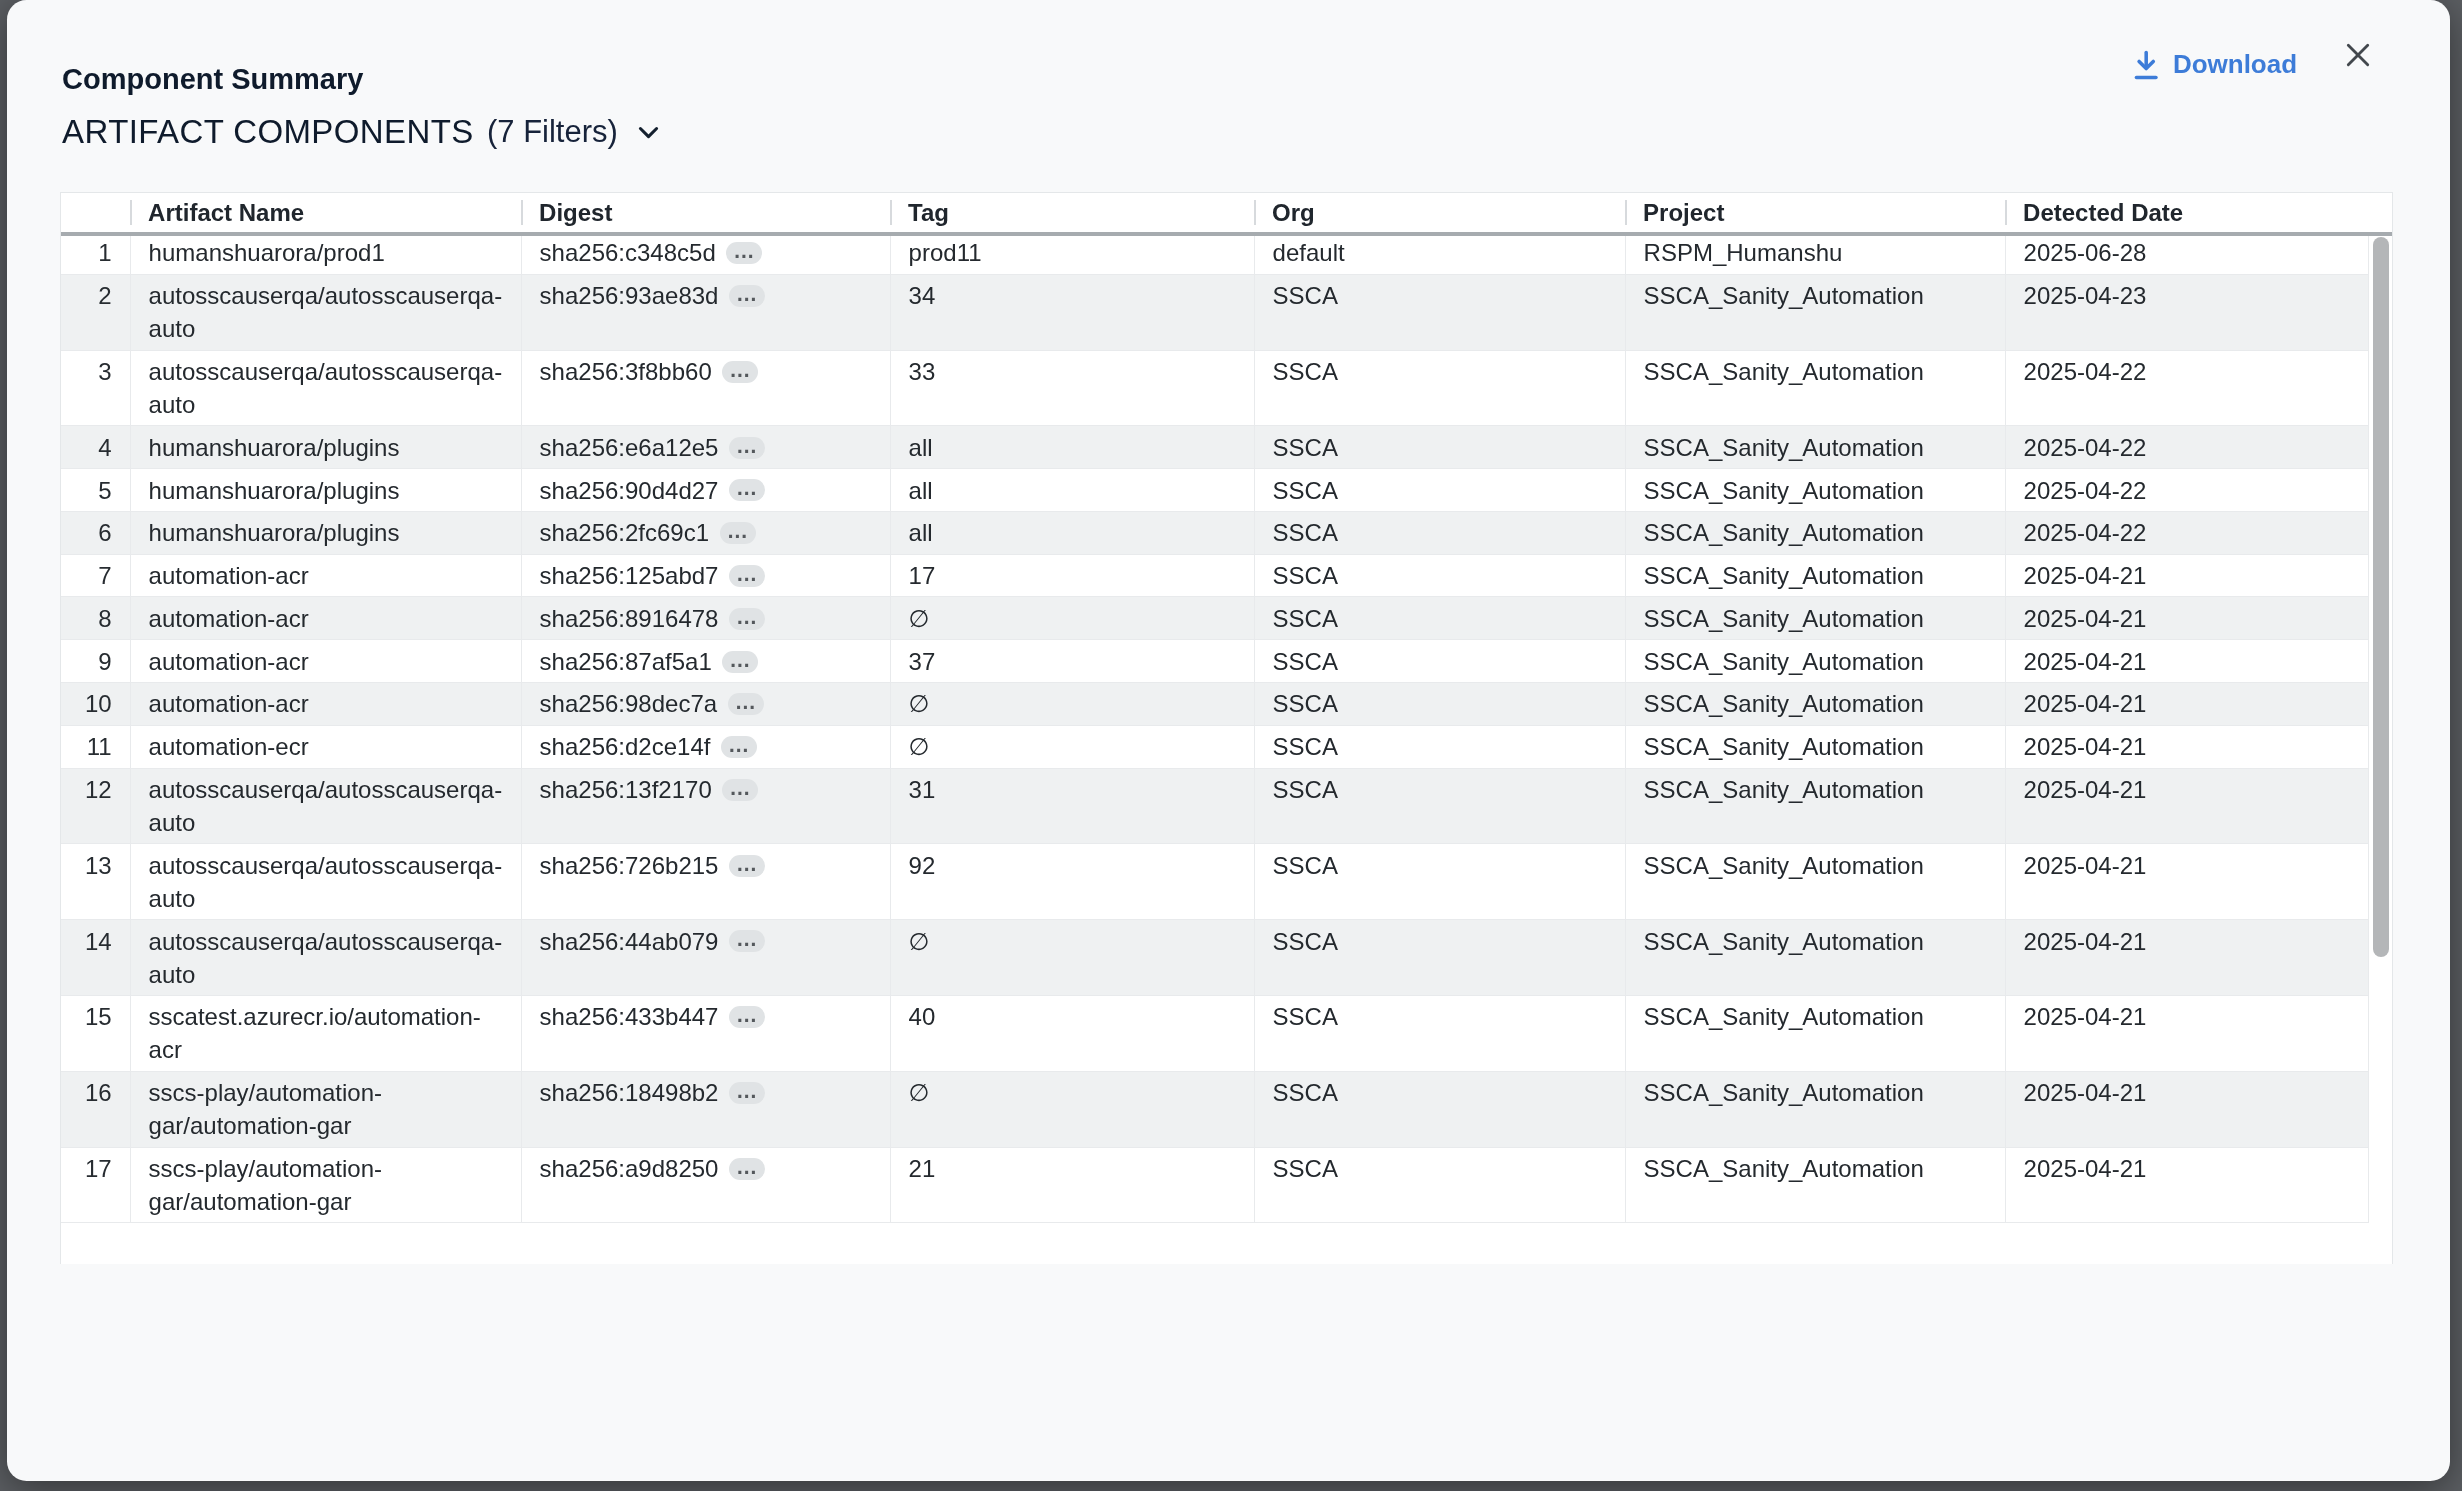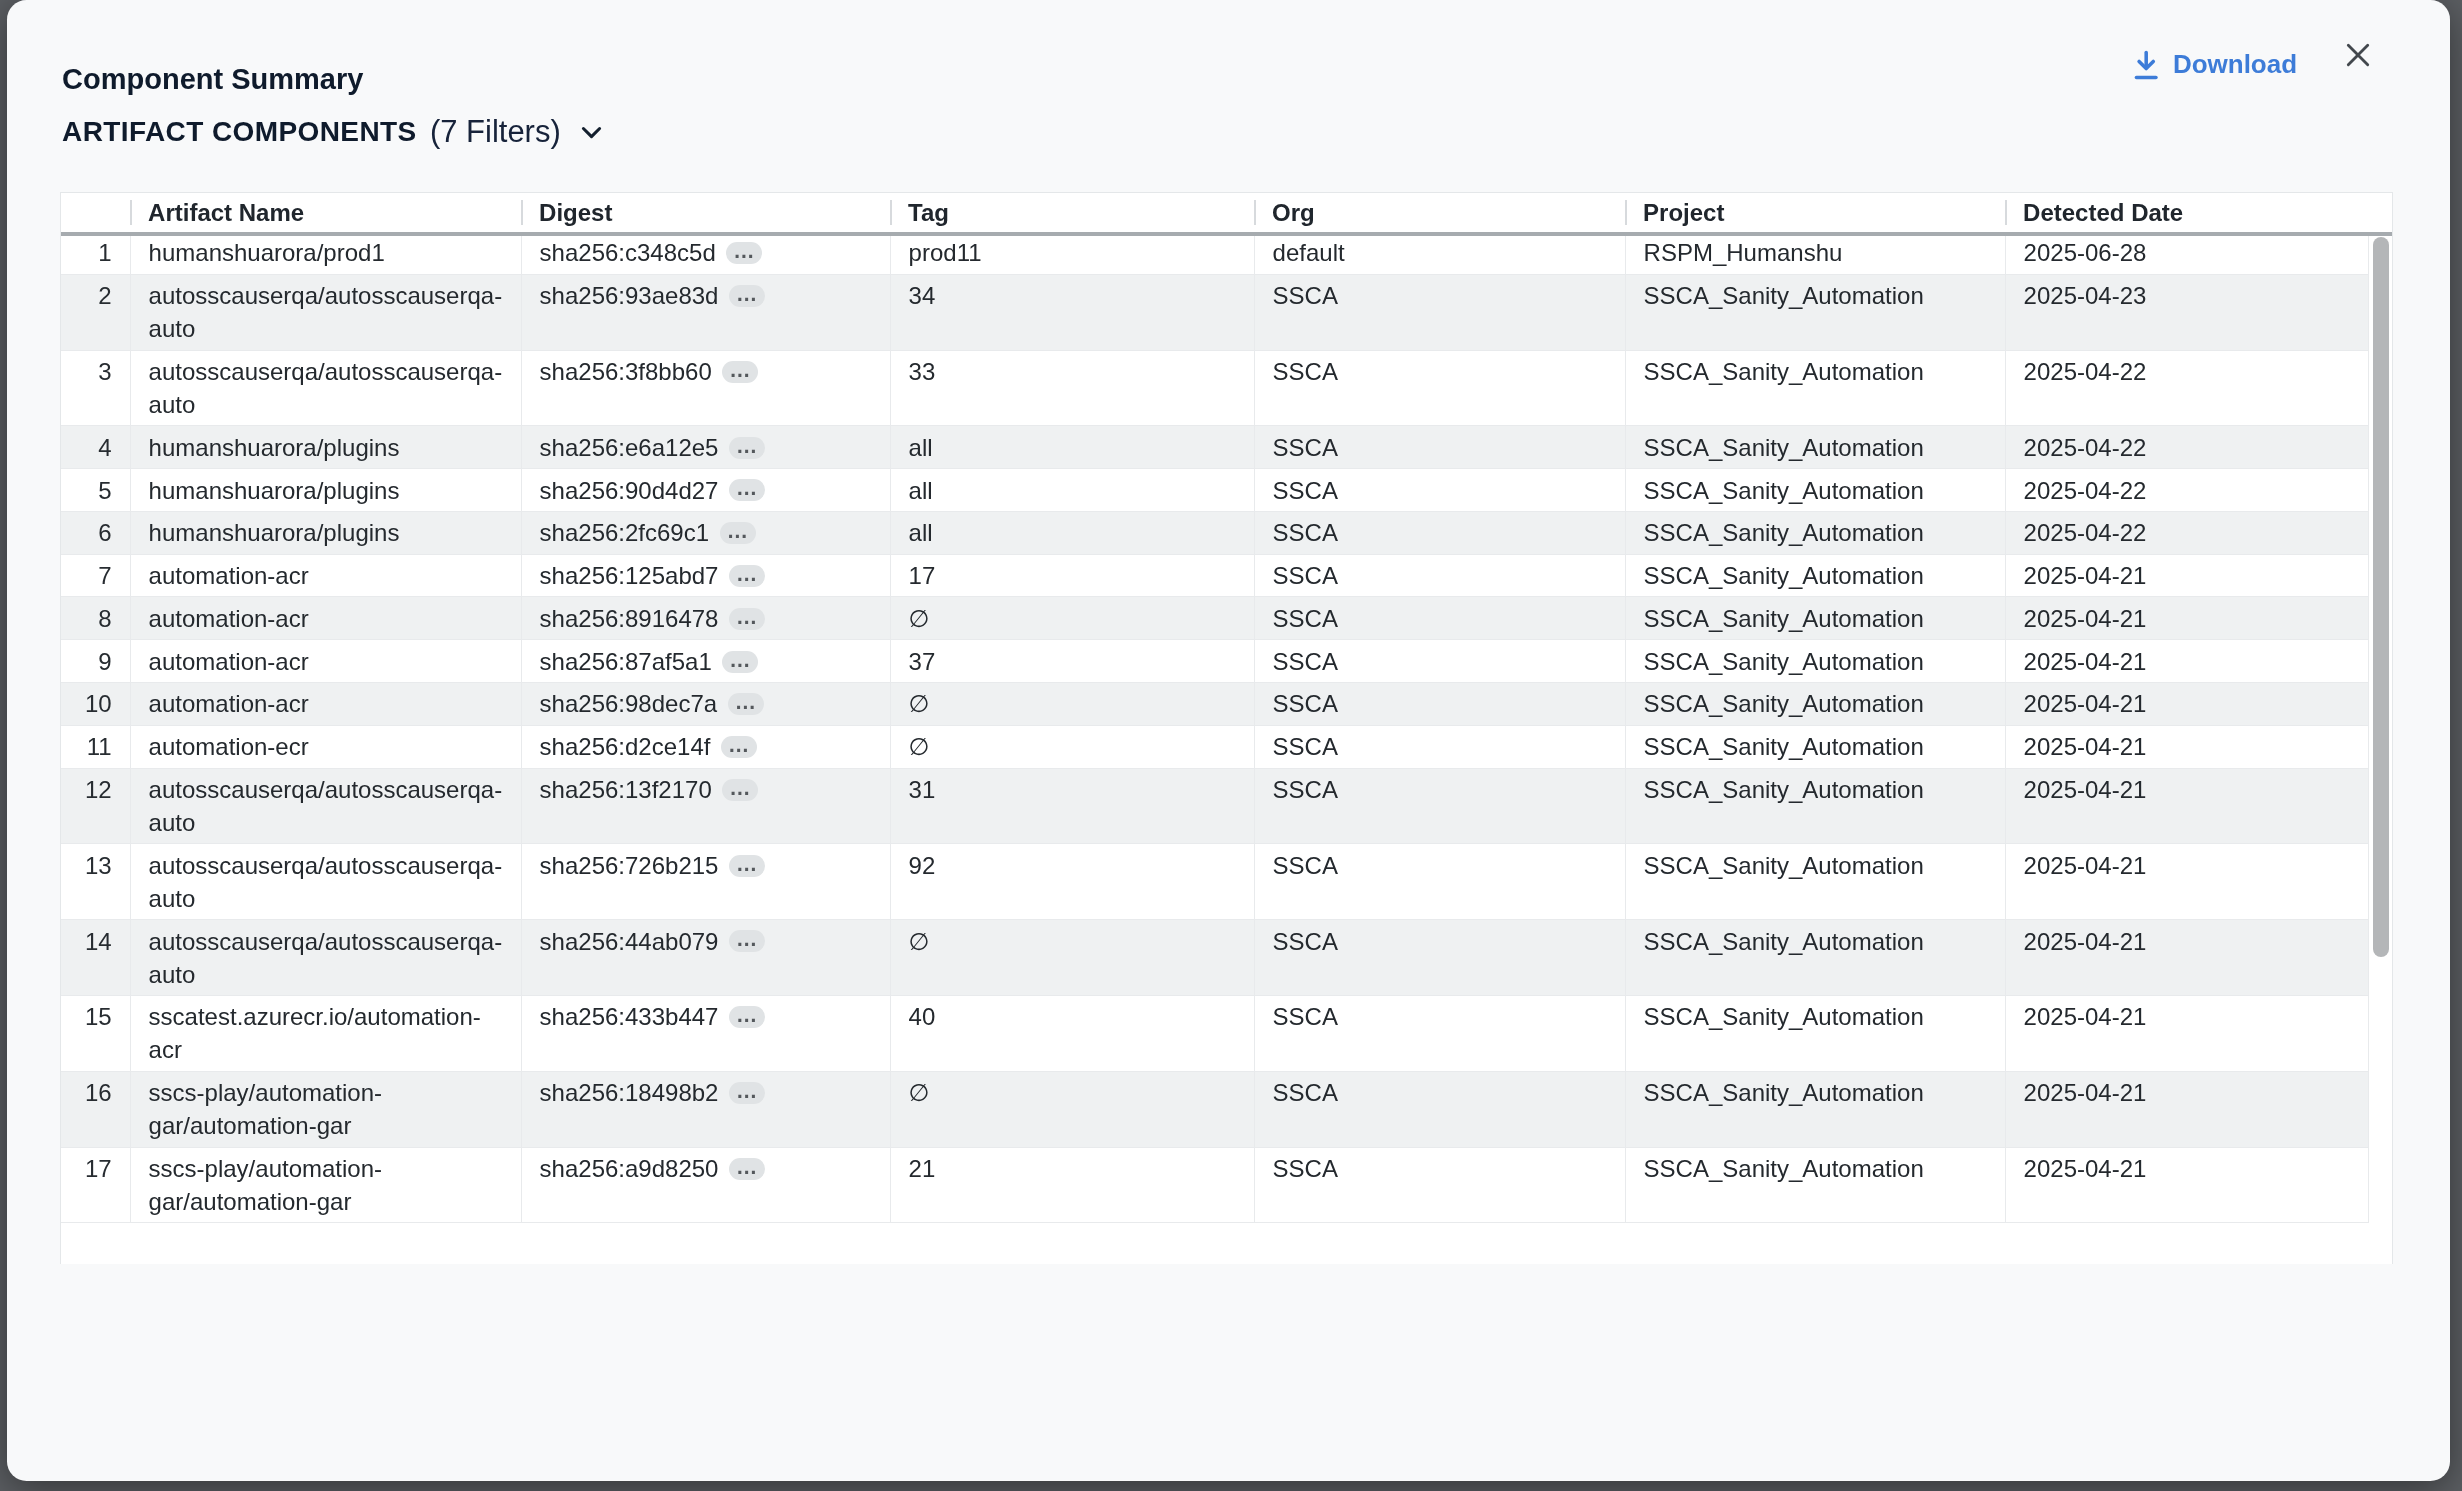--- a/index.html
+++ b/index.html
@@ -27,21 +27,21 @@
   }
   .close-btn{
     position:absolute;left:2333px;top:37px;width:36px;height:36px;
     display:flex;align-items:center;justify-content:center;cursor:pointer;
   }
   .section-row{
     position:absolute;left:55px;top:114px;height:36px;
     display:flex;align-items:center;gap:13.3px;cursor:pointer;
   }
   .section-label{
-    font-size:28px;font-weight:bold;color:#0f1b2c;letter-spacing:0.4px;
+    font-size:33px;font-weight:normal;color:#0f1b2c;letter-spacing:0.4px;
   }
   .section-filters{
     font-size:31px;font-weight:normal;color:#17233a;
   }
   .section-row .chev{margin-left:3.6px;margin-top:2.7px;}
 
   .table-wrap{
     position:absolute;left:53px;top:192px;width:2333px;height:1072px;
     background:#ffffff;overflow:hidden;
     border-left:1.8px solid #e4e7e9;border-right:1.8px solid #e4e7e9;border-top:1.8px solid #e4e7e9;

